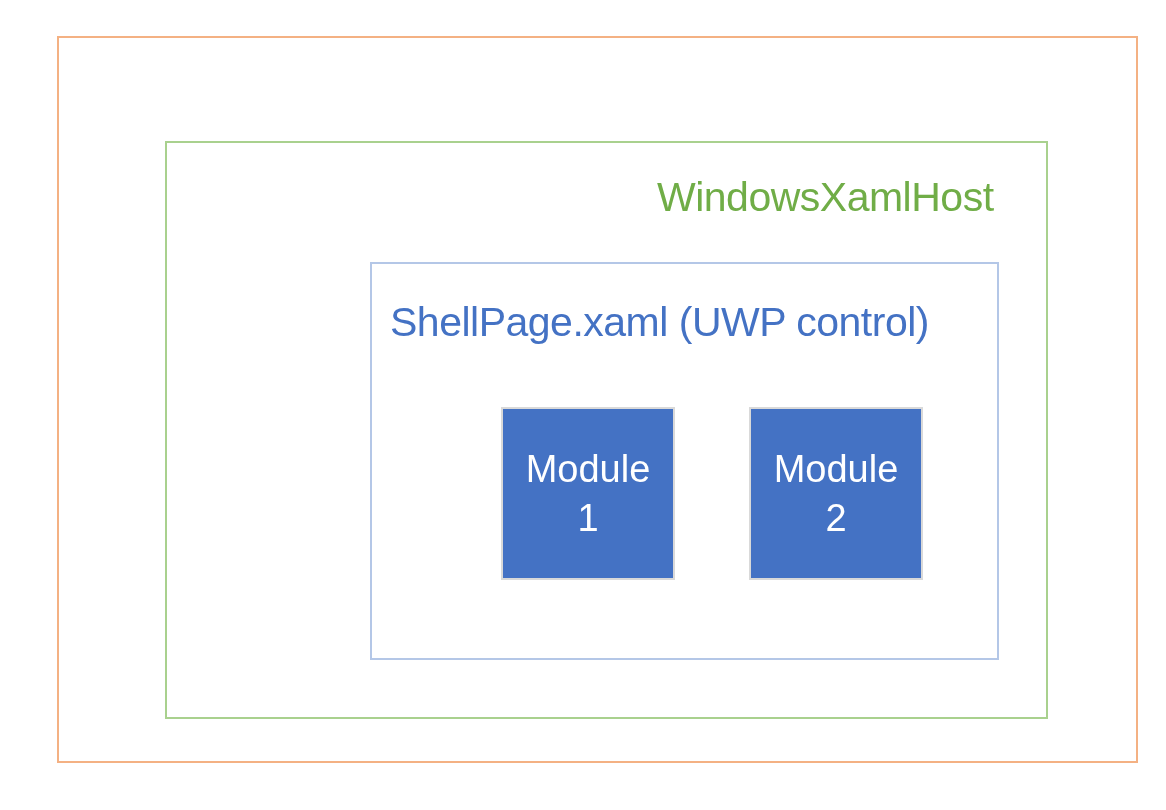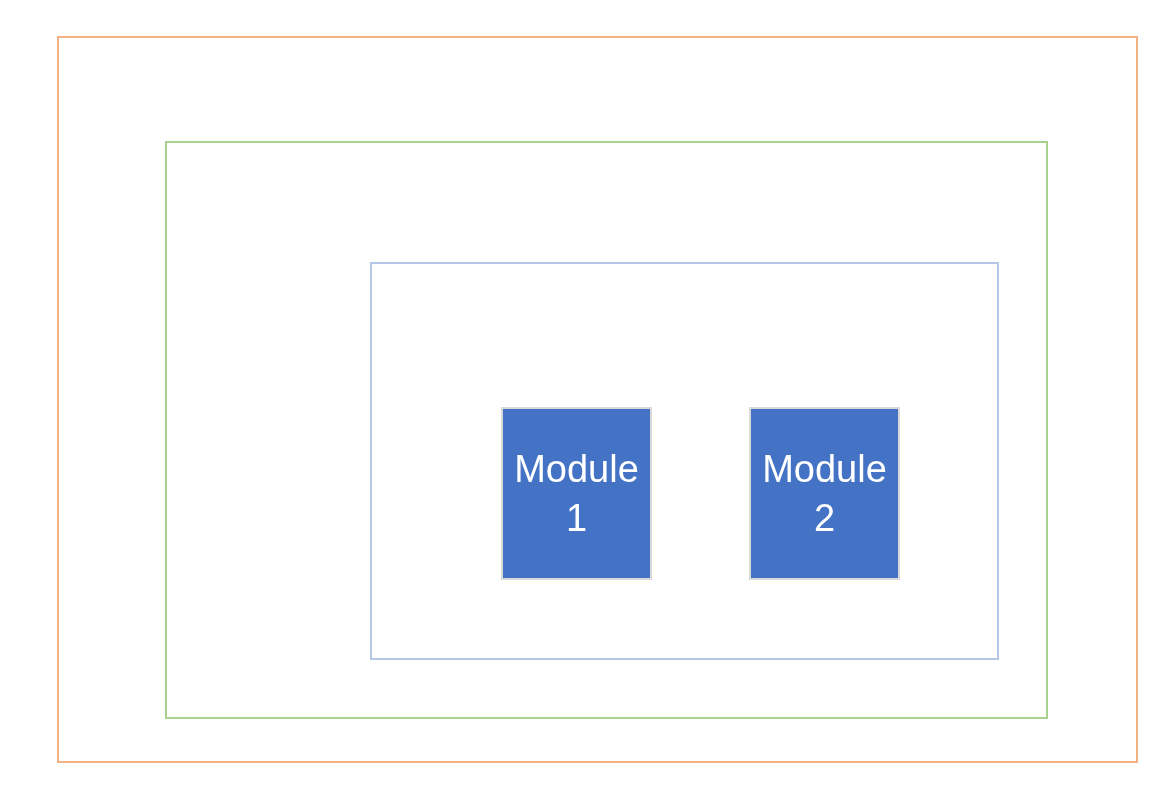--- a/index.html
+++ b/index.html
@@ -59,21 +59,21 @@
     color: #70AD47;
   }
   .shell-label {
     left: 390px;
     top: 300px;
     color: #4472C4;
   }
   .module {
     position: absolute;
     top: 407px;
-    width: 151px;
+    width: 174px;
     height: 173px;
     box-sizing: border-box;
     background: #4472C4;
     border: 2px solid #D9D9D9;
     display: flex;
     flex-direction: column;
     align-items: center;
     justify-content: center;
     color: #FFFFFF;
     font-size: 38px;
@@ -85,22 +85,24 @@
   .module span { display: block; }
 </style>
 </head>
 <body>
 
 <div class="canvas">
 
   <div class="box outer-box"></div>
 
   <div class="box host-box"></div>
+  <div class="diagram-label host-label">WindowsXamlHost</div>
 
   <div class="box shell-box"></div>
+  <div class="diagram-label shell-label">ShellPage.xaml (UWP control)</div>
 
   <div class="module module-1">
     <span>Module</span>
     <span>1</span>
   </div>
 
   <div class="module module-2">
     <span>Module</span>
     <span>2</span>
   </div>

